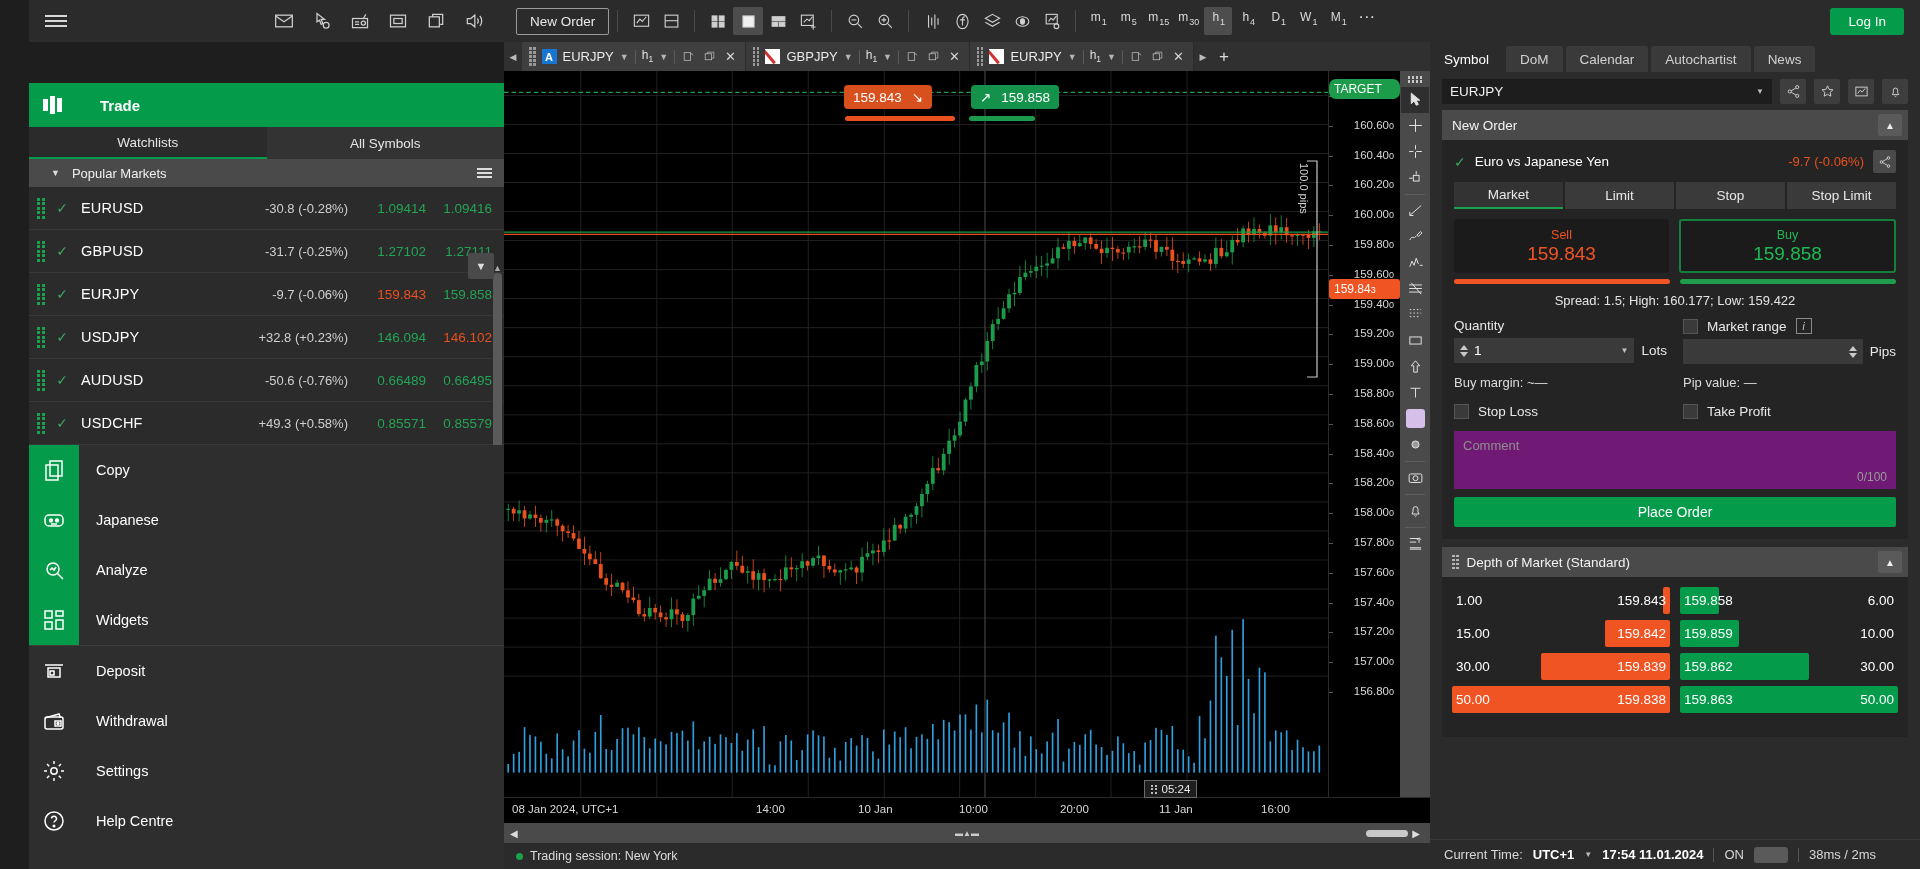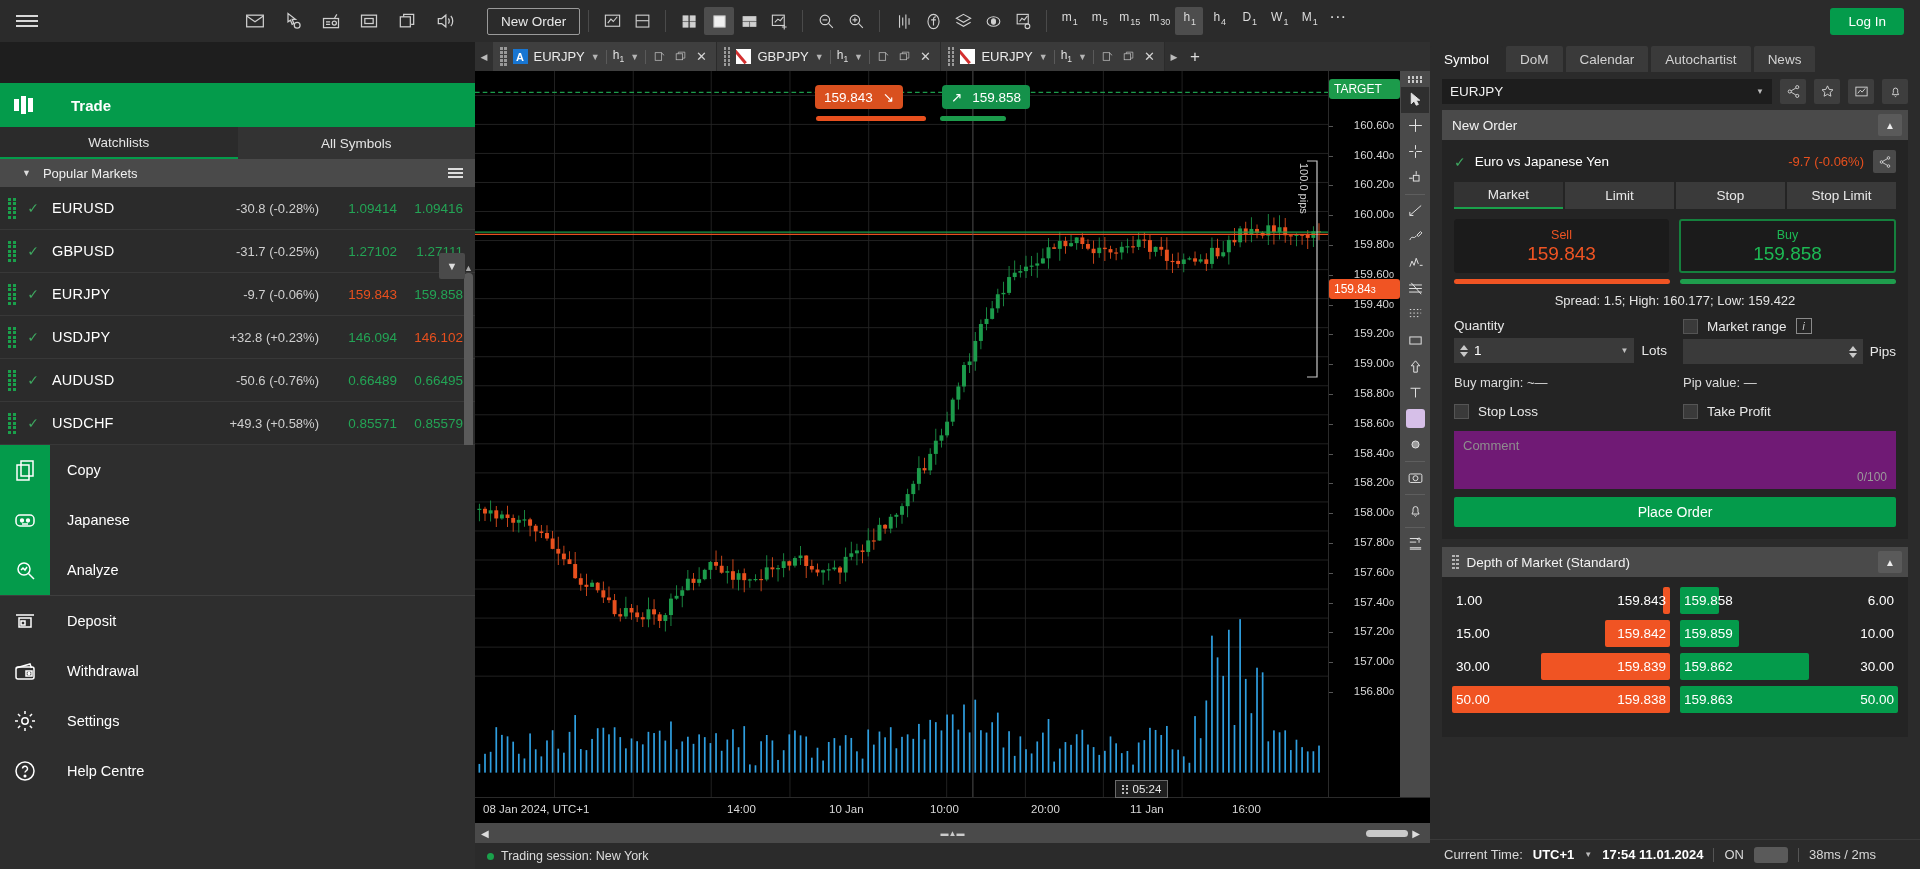--- a/index.html
+++ b/index.html
@@ -3,21 +3,21 @@
 <meta charset="utf-8">
 <style>
   * { box-sizing: border-box; margin: 0; padding: 0; }
   html, body {
     width: 1920px; height: 869px;
     background: #1e1e1e;
     font-family: "Liberation Sans", sans-serif;
     color: #e8e8e8;
     overflow: hidden;
   }
-  .app { position: relative; width: 1920px; height: 869px; display: flex; flex-direction: column; }
+  .app { position: relative; width: 1920px; height: 869px; display: flex; flex-direction: column; padding-left: 29px; }
 
   
   .topbar {
     height: 42px; background: #2b2b2b; display: flex; align-items: center;
     flex: none; position: relative;
   }
   .hamburger { width: 54px; display: flex; align-items: center; justify-content: center; cursor: pointer; }
   .hamburger .bar { display:block; width: 22px; height: 2px; background: #d8d8d8; margin: 3px 0; }
   .topbar-icons { display: flex; align-items: center; gap: 16px; margin-left: 190px; }
   .ticon { width: 22px; height: 22px; color: #cfcfcf; display: flex; align-items: center; justify-content: center; cursor: pointer;}
@@ -172,21 +172,21 @@
     border-left: 1px solid #2a2a2a;
   }
   .pa-lbl { position: absolute; right: 6px; font-size: 11.5px; color: #d7d7d7; white-space: nowrap; }
   .pa-lbl .sm { font-size: 9px; }
   .pa-tick { position:absolute; left:0; width:4px; height:1px; background:#555; }
   .pa-badge {
     position: absolute; left: 0px; right: 0; padding: 3px 5px; font-size: 12px;
     color: #fff; border-radius: 3px; text-align: left;
   }
   .pa-badge.sell { background: #f05423; }
-  .pa-badge.target { background: #1c9b4b; }
+  .pa-badge.target { background: #1c9b4b; border-radius: 7px; }
 
   .toolcol { width: 30px; flex: none; background: #4a4a4a; display:flex; flex-direction: column; align-items:center; padding-top:2px; }
   .toolcol .tool { width: 28px; height: 26px; display:flex; align-items:center;justify-content:center; cursor:pointer; position:relative;}
   .toolcol .tool svg { width: 17px; height: 17px; stroke: #e2e2e2; fill:none; stroke-width:1.4; }
   .toolcol .tool.sel { background: #2f2f2f; }
   .toolcol .grip { display:grid; grid-template-columns: repeat(4,2.5px); grid-template-rows: repeat(2,2.5px); gap:1.5px; margin: 3px 0 4px;}
   .toolcol .grip i { background:#c8c8c8;width:2.5px;height:2.5px;display:block;}
   .toolcol .hr { width: 20px; height:1px; background:#5e5e5e; margin: 3px 0;}
   .swatch { width: 19px; height: 19px; background: #d6bfe8; border-radius: 3px; }
 
@@ -686,20 +686,31 @@
           </div>
           <div class="lm-item green">
             <span class="lm-ico">
               <svg viewBox="0 0 24 24">
                 <circle cx="11" cy="11" r="6"></circle>
                 <path d="M15.5 15.5L21 21"></path>
                 <path d="M8 12l2-2 2 2 2-3"></path>
               </svg>
             </span>
             <span class="lm-label">Analyze</span>
+          </div>
+          <div class="lm-item green">
+            <span class="lm-ico">
+              <svg viewBox="0 0 24 24">
+                <rect x="3" y="3" width="7" height="7"></rect>
+                <rect x="14" y="3" width="7" height="5"></rect>
+                <rect x="3" y="14" width="7" height="7"></rect>
+                <rect x="14" y="12" width="7" height="9"></rect>
+              </svg>
+            </span>
+            <span class="lm-label">Widgets</span>
           </div>
           <div class="lm-divider"></div>
           <div class="lm-item">
             <span class="lm-ico">
               <svg viewBox="0 0 24 24">
                 <path d="M3 6h18"></path>
                 <rect x="6" y="9" width="12" height="9"></rect>
                 <rect x="8" y="12" width="4" height="4"></rect>
               </svg>
             </span>

